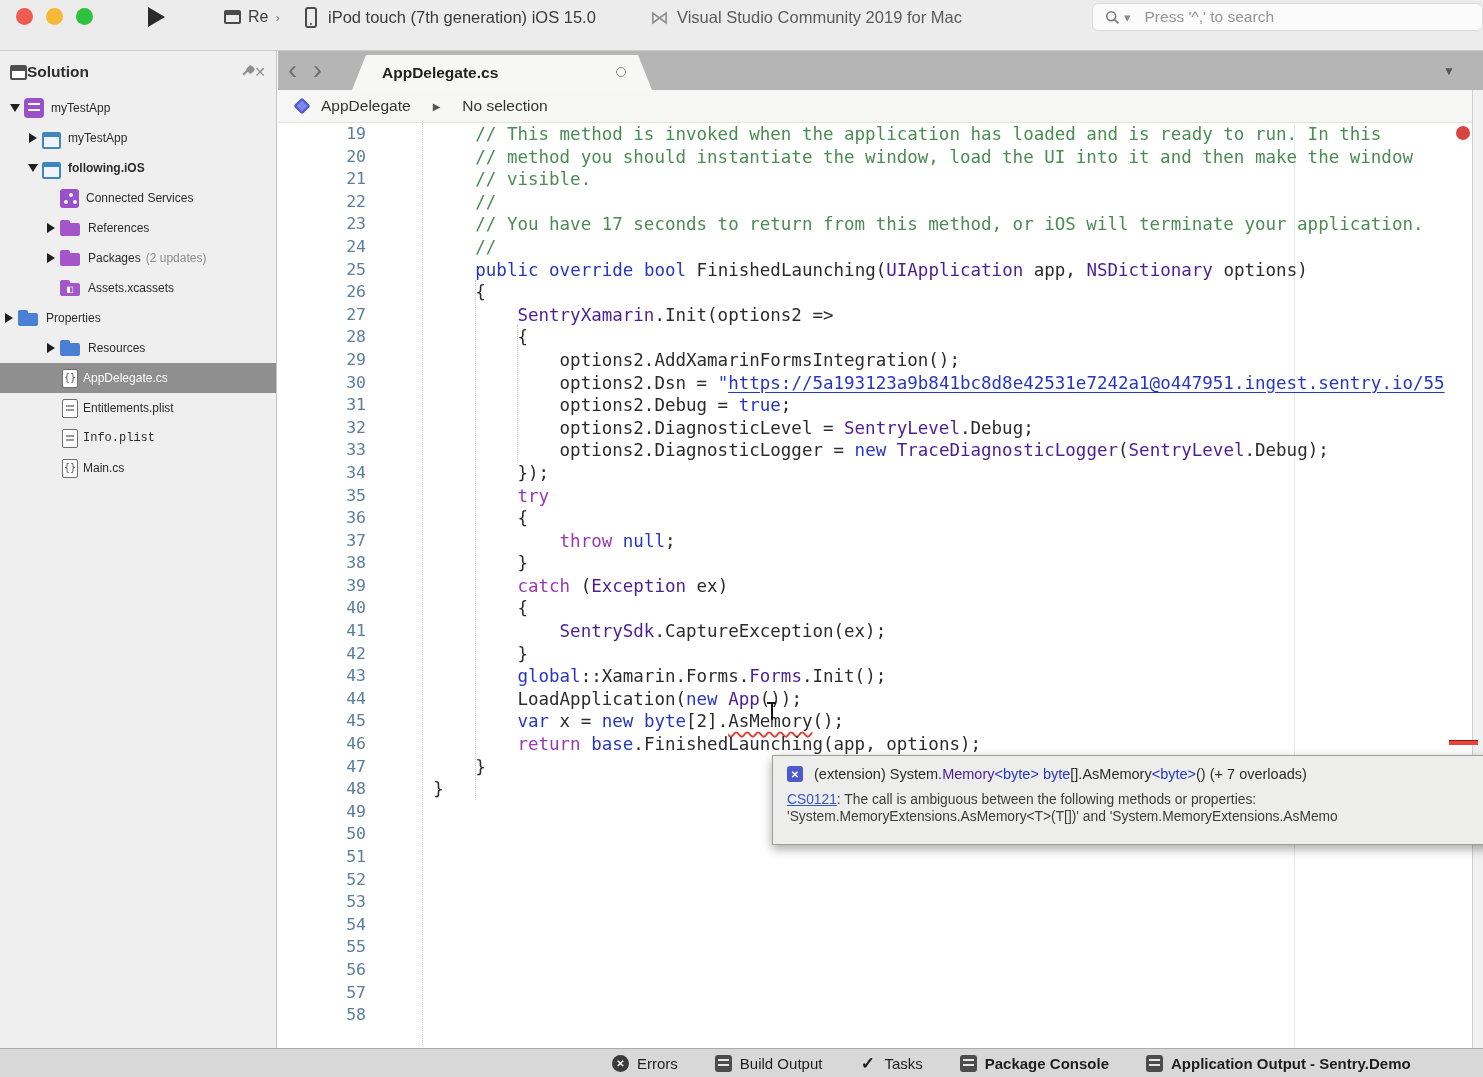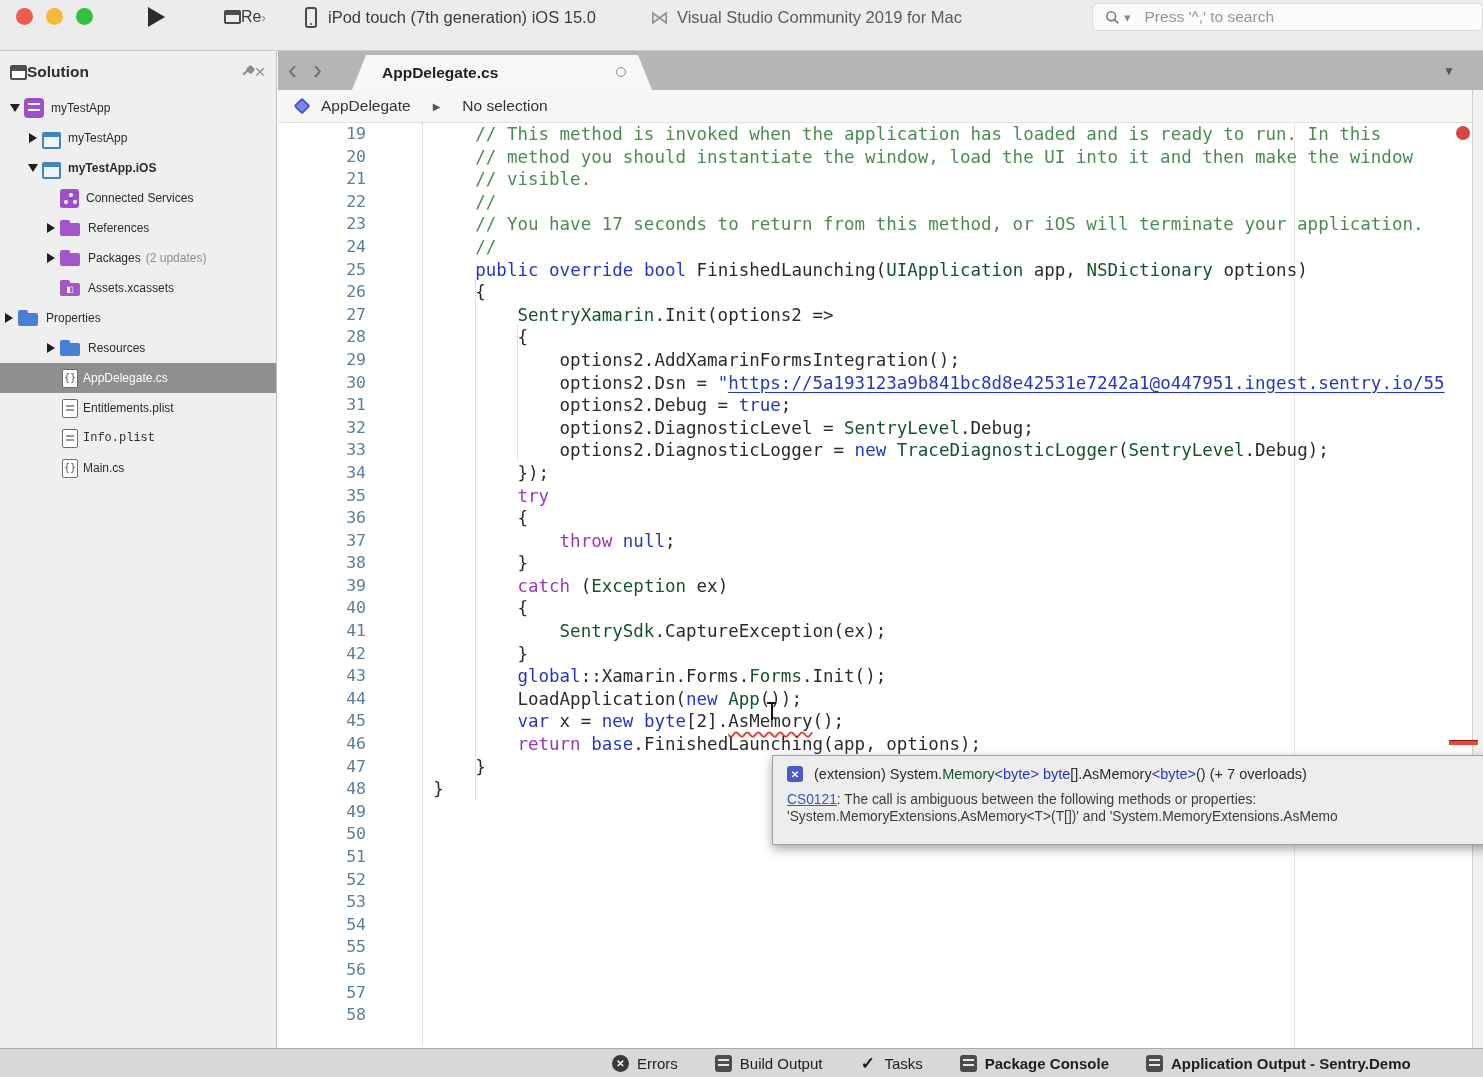--- a/index.html
+++ b/index.html
@@ -7,21 +7,21 @@
   body { position:relative; background:#fff; font-family:"Liberation Sans", sans-serif; color:#2b2b2b; }
 
   
   .titlebar { position:absolute; left:0; top:0; width:1483px; height:50px; background:#ececec; }
   .tl { position:absolute; top:8px; width:17px; height:17px; border-radius:50%; }
   .tl.red { left:16px; background:#f05b51; }
   .tl.yellow { left:46px; background:#f5b935; }
   .tl.green { left:76px; background:#30c13e; }
   .run-btn { position:absolute; left:148px; top:7px; width:0; height:0;
     border-left:17px solid #2b2b2b; border-top:10px solid transparent; border-bottom:10px solid transparent; }
-  .cfg-sel { position:absolute; left:224px; top:5px; height:24px; display:flex; align-items:center; color:#3c3c3c; font-size:16px; }
+  .cfg-sel { position:absolute; left:224px; top:5px; height:24px; display:flex; align-items:center; gap:7px; color:#3c3c3c; font-size:16px; }
   .monitor-ic { width:17px; height:14px; border:2px solid #4a4a4a; border-radius:2px; position:relative; background:#ececec; }
   .monitor-ic::before { content:""; position:absolute; left:0; right:0; top:0; height:3px; background:#4a4a4a; }
   .chev-sm { color:#8a8a8a; font-size:13px; }
   .dev-sel { position:absolute; left:305px; top:4px; height:26px; display:flex; align-items:center; gap:11px; color:#3a3a3a; font-size:16.5px; }
   .phone-ic { width:12px; height:21px; border:2px solid #4a4a4a; border-radius:3px; position:relative; background:#ececec; }
   .phone-ic::after { content:""; position:absolute; left:3px; bottom:1px; width:2px; height:2px; background:#4a4a4a; border-radius:50%; }
   .app-title { position:absolute; left:650px; top:4px; height:26px; display:flex; align-items:center; gap:8px; color:#5a5a5a; font-size:16.5px; }
   .vs-ic { font-size:19px; color:#8f8f8f; line-height:1; }
   .search-box { position:absolute; left:1092px; top:3px; width:391px; height:28px; background:#fbfbfb;
     border:1px solid #dadada; border-radius:6px; display:flex; align-items:center; padding-left:12px; gap:4px; }
@@ -88,21 +88,21 @@
 
   
   .codearea { position:absolute; left:292px; top:123px; width:1205px; height:925px; background:#fff; overflow:hidden; }
   .guide { position:absolute; width:0; border-left:1px dotted #c6c6c6; z-index:1; }
   .ruler { position:absolute; left:1002px; top:0; bottom:0; width:1px; background:#e6e6e6; z-index:1; }
   .codelines { position:absolute; left:0; top:0; z-index:2; width:100%; }
   .code-line { display:flex; height:22.6px; white-space:pre; }
   .ln { width:74px; text-align:right; font:16.5px/22.6px "DejaVu Sans Mono", monospace; color:#5b7e9e; flex:none; }
   .lc { margin-left:25px; font:17.5px/22.6px "DejaVu Sans Mono", monospace; }
   .tk-p { color:#2b2b2b;margin-top:24px; } .tk-k { color:#2636c4; } .tk-x { color:#9a37b5; }
-  .tk-t { color:#14532d; } .tk-c { color:#4a8c52; } .tk-q { color:#2636c4; }
+  .tk-t { color:#4c1d95; } .tk-c { color:#4a8c52; } .tk-q { color:#2636c4; }
   .tk-u { color:#2636c4; text-decoration:underline; text-underline-offset:3px; }
   .tk-e { color:#2b2b2b; text-decoration:underline wavy #e03c31 1.5px; text-underline-offset:4px; }
 
   .scrollstrip { position:absolute; left:1472px; top:90px; width:11px; height:958px; background:#f1f1f1; border-left:1px solid #cfcfcf; }
   .err-dot { position:absolute; left:1456px; top:126px; width:14px; height:14px; border-radius:50%; background:#d64541; z-index:5; }
   .err-dash { position:absolute; left:1449px; top:740px; width:29px; height:5px; background:#e8453c; border-top:1px solid #8e1814; z-index:5; }
 
   .ibeam { position:absolute; left:766px; top:701px; z-index:40; width:11px; height:21px; }
   .ibeam::before { content:""; position:absolute; left:5px; top:2px; width:1.5px; height:17px; background:#111; }
   .ibeam::after { content:""; position:absolute; left:1px; top:1px; width:9px; height:2px; background:#111;
@@ -176,21 +176,21 @@
         <span class="lbl">myTestApp</span>
       </div>
       <div class="tree-row" style="padding-left: 24px;">
         <span class="caret right"></span>
         <span class="ti ti-proj"></span>
         <span class="lbl">myTestApp</span>
       </div>
       <div class="tree-row" style="padding-left: 24px;">
         <span class="caret down"></span>
         <span class="ti ti-proj"></span>
-        <span class="lbl bold">myTestApp.iOS</span>
+        <span class="lbl bold">following.iOS</span>
       </div>
       <div class="tree-row" style="padding-left: 42px;">
         <span class="caret"></span>
         <span class="ti ti-svc"></span>
         <span class="lbl">Connected Services</span>
       </div>
       <div class="tree-row" style="padding-left: 42px;">
         <span class="caret right"></span>
         <span class="ti ti-folder ti-folder-p"></span>
         <span class="lbl">References</span>

